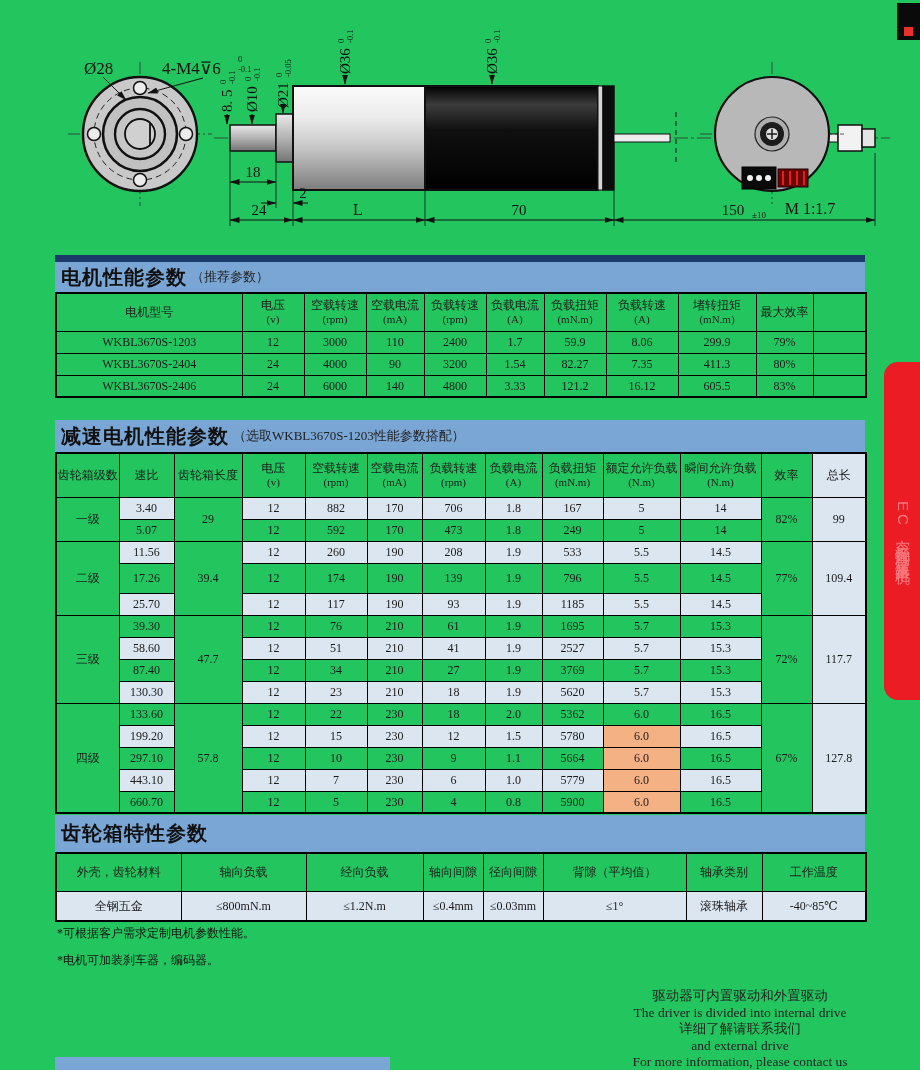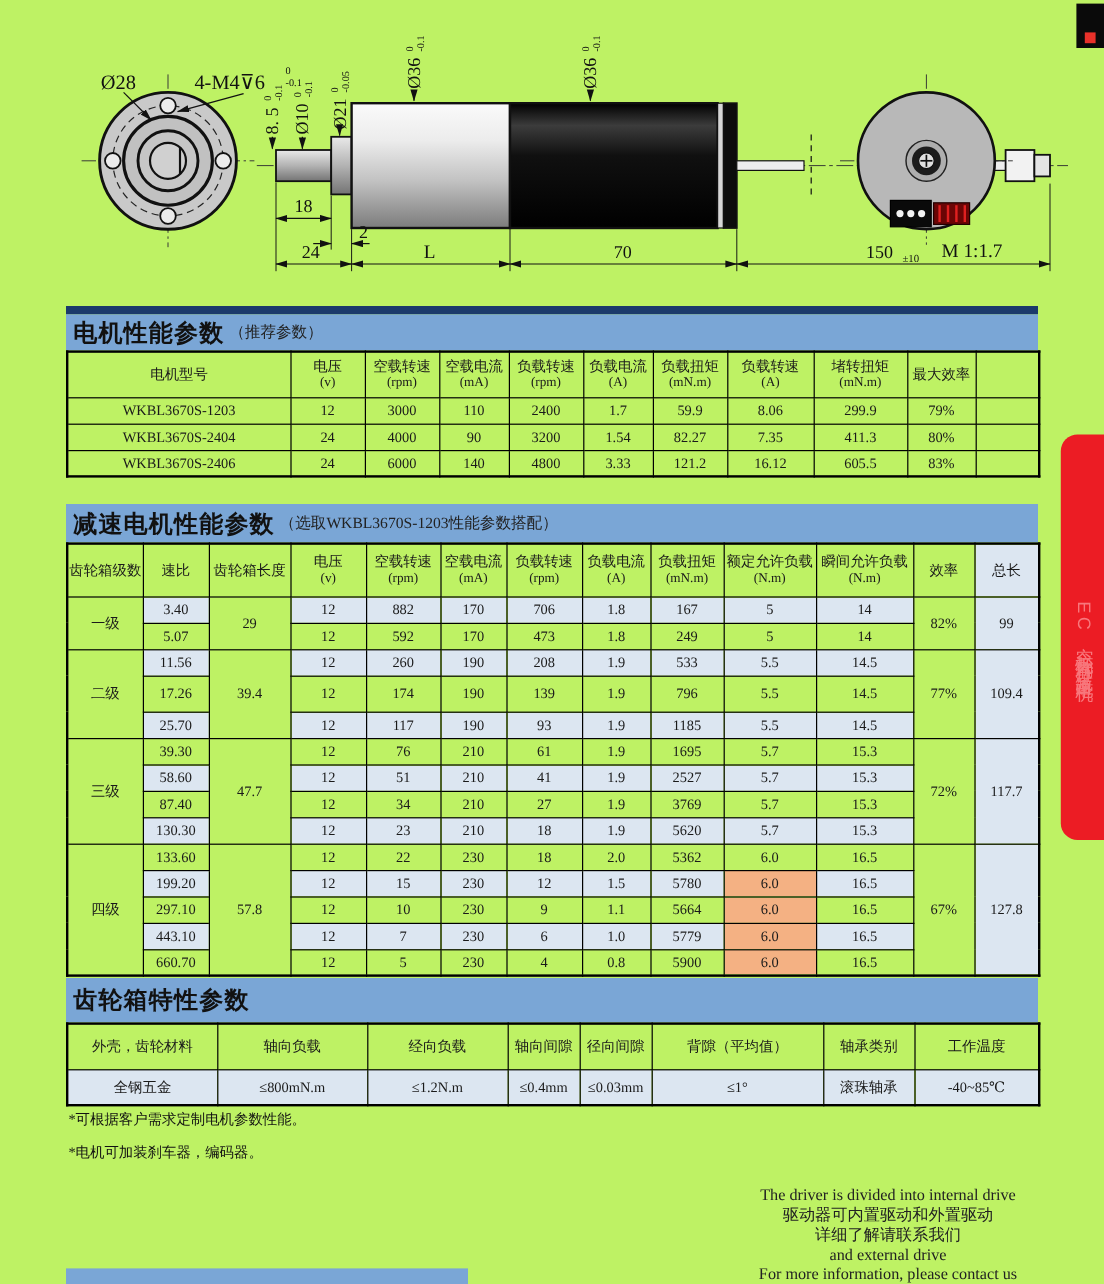--- a/index.html
+++ b/index.html
@@ -1,16 +1,16 @@
 <!DOCTYPE html>
 <html><head>
 <meta charset="utf-8">
 <style>
   html,body{margin:0;padding:0;background:#fff;}
-  .page{position:relative;width:920px;height:1070px;background:#bef264;overflow:hidden;
+  .page{position:relative;width:920px;height:1070px;background:#22c55e;overflow:hidden;
         font-family:"Liberation Serif","DejaVu Serif",serif;color:#1a1a1a;}
   
   .darkstrip{position:absolute;left:55px;width:810px;height:7px;background:#1b3a6b;}
   .secbar{position:absolute;left:55px;width:810px;background:#7aa6d6;display:flex;align-items:center;}
   .secbar .t{font-weight:bold;font-size:20px;color:#111;padding-left:6px;letter-spacing:1px;}
   .secbar .s{font-size:13px;color:#222;padding-left:4px;}
   
   table.dt{position:absolute;left:55px;width:810px;border-collapse:collapse;table-layout:fixed;}
   table.dt th,table.dt td{border:1px solid #000;text-align:center;vertical-align:middle;
        font-size:12px;font-weight:normal;padding:0;line-height:14px;overflow:hidden;}
@@ -504,22 +504,22 @@
     </table>
 
   
   <div class="notes">
     <div>*可根据客户需求定制电机参数性能。</div>
     <div>*电机可加装刹车器，编码器。</div>
   </div>
 
   
   <div class="footerblk">
+    <div>驱动器可内置驱动和外置驱动</div>
     <div>The driver is divided into internal drive</div>
-    <div>驱动器可内置驱动和外置驱动</div>
     <div>详细了解请联系我们</div>
     <div>and external drive</div>
     <div>For more information, please contact us</div>
   </div>
 
   
   <div class="sidetab">
     <span class="txt">EC空心杯无刷行星减速电机</span>
   </div>
 

